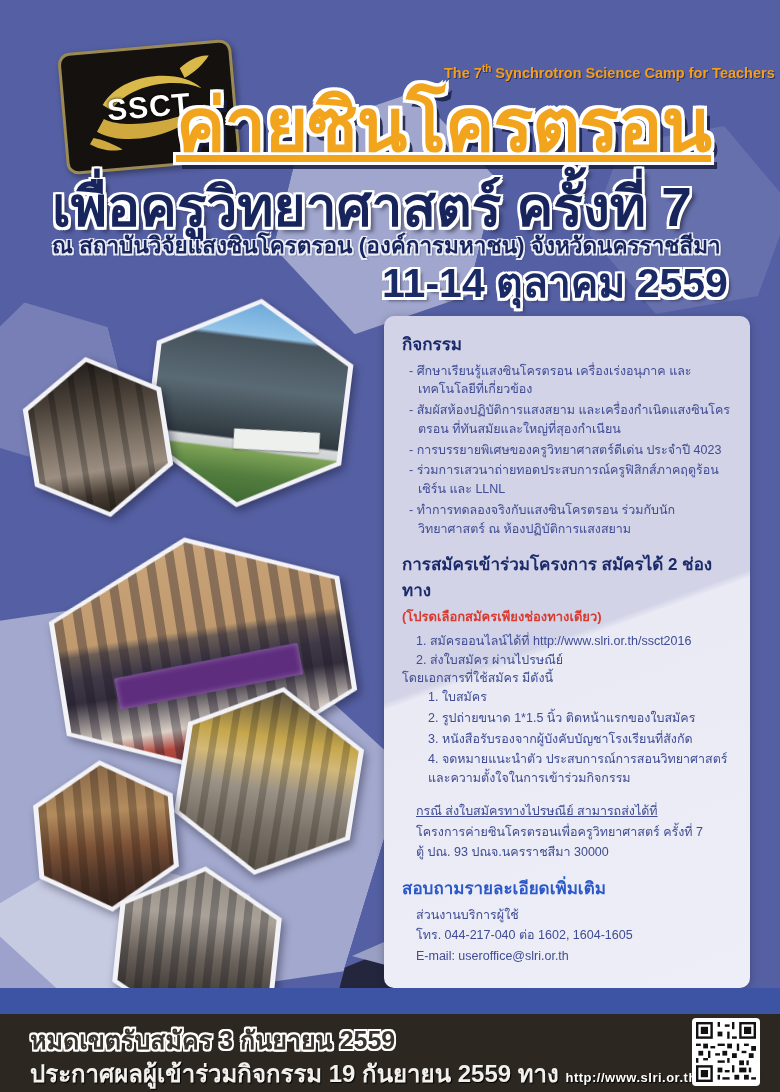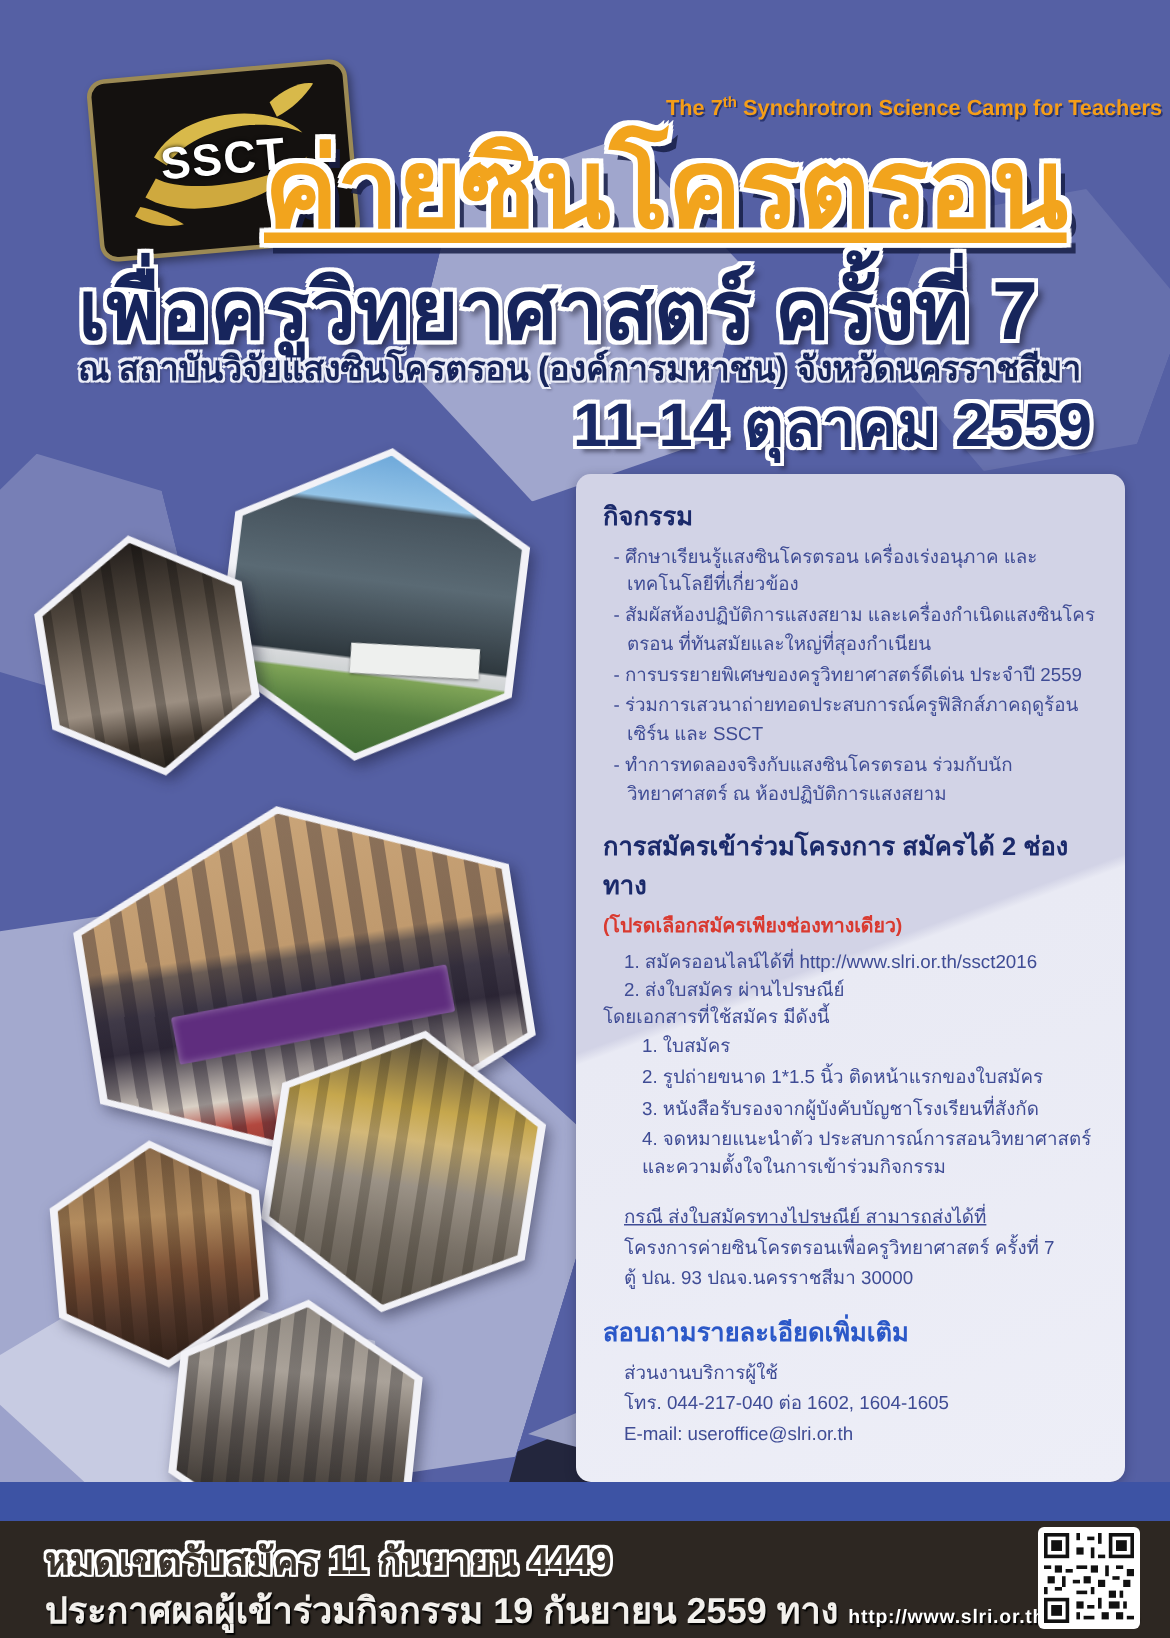--- a/index.html
+++ b/index.html
@@ -188,22 +188,22 @@
     <div class="hex-layer hex-border"></div>
     <div class="hex-layer hex-img img-tour"></div>
   </div>
 
   <div class="panel">
 
     <div class="sec">
       <div class="sec-head">กิจกรรม</div>
       <div class="bullet">ศึกษาเรียนรู้แสงซินโครตรอน เครื่องเร่งอนุภาค และเทคโนโลยีที่เกี่ยวข้อง</div>
       <div class="bullet">สัมผัสห้องปฏิบัติการแสงสยาม และเครื่องกำเนิดแสงซินโครตรอน ที่ทันสมัยและใหญ่ที่สุองกำเนียน</div>
-      <div class="bullet">การบรรยายพิเศษของครูวิทยาศาสตร์ดีเด่น ประจำปี 2559</div>
-      <div class="bullet">ร่วมการเสวนาถ่ายทอดประสบการณ์ครูฟิสิกส์ภาคฤดูร้อนเซิร์น และ SSCT</div>
+      <div class="bullet">การบรรยายพิเศษของครูวิทยาศาสตร์ดีเด่น ประจำปี 4023</div>
+      <div class="bullet">ร่วมการเสวนาถ่ายทอดประสบการณ์ครูฟิสิกส์ภาคฤดูร้อนเซิร์น และ LLNL</div>
       <div class="bullet">ทำการทดลองจริงกับแสงซินโครตรอน ร่วมกับนักวิทยาศาสตร์ ณ ห้องปฏิบัติการแสงสยาม</div>
     </div>
 
     <div class="sec">
     </div>
 
     <div class="sec">
       <div class="sec-head">การสมัครเข้าร่วมโครงการ สมัครได้ 2 ช่องทาง</div>
       <div class="red-note">(โปรดเลือกสมัครเพียงช่องทางเดียว)</div>
       <div class="indent">1. สมัครออนไลน์ได้ที่ http://www.slri.or.th/ssct2016</div>
@@ -225,21 +225,21 @@
       <div class="sec-head contact-head">สอบถามรายละเอียดเพิ่มเติม</div>
       <div class="contact-line">ส่วนงานบริการผู้ใช้</div>
       <div class="contact-line">โทร. 044-217-040 ต่อ 1602, 1604-1605</div>
       <div class="contact-line">E-mail: useroffice@slri.or.th</div>
     </div>
 
   </div>
 
   <div class="strip-blue"></div>
   <div class="footer-banner">
-    <div class="deadline">หมดเขตรับสมัคร 11 กันยายน 4449</div>
+    <div class="deadline">หมดเขตรับสมัคร 3 กันยายน 2559</div>
     <div class="announce">
       <span>ประกาศผลผู้เข้าร่วมกิจกรรม 19 กันยายน 2559 ทาง</span>
       <span class="url">http://www.slri.or.th/ssct2016</span>
     </div>
     <div class="qr-box">
       <svg viewBox="0 0 25 25">
         <rect x="0" y="0" width="25" height="25" fill="#fff"></rect>
         <g fill="#111">
           <rect x="0" y="0" width="7" height="7"></rect>
             <rect x="18" y="0" width="7" height="7"></rect>

